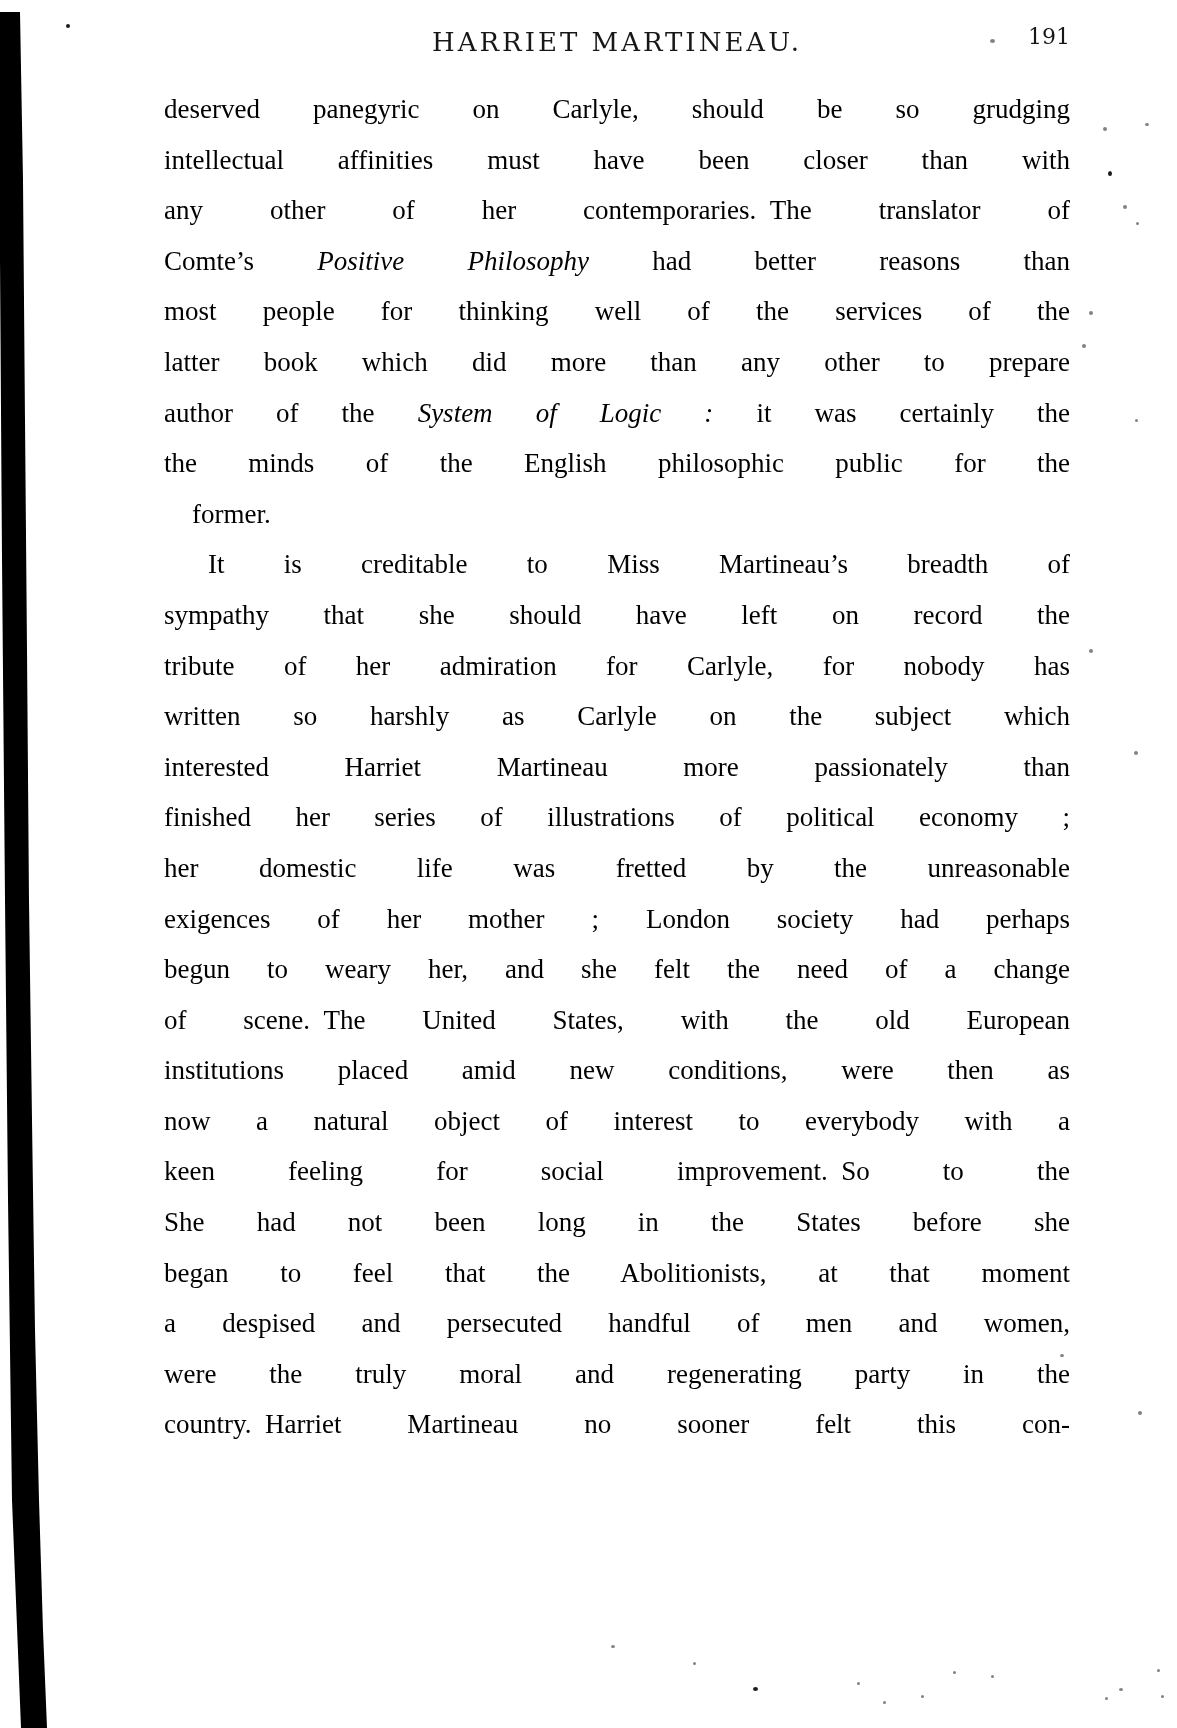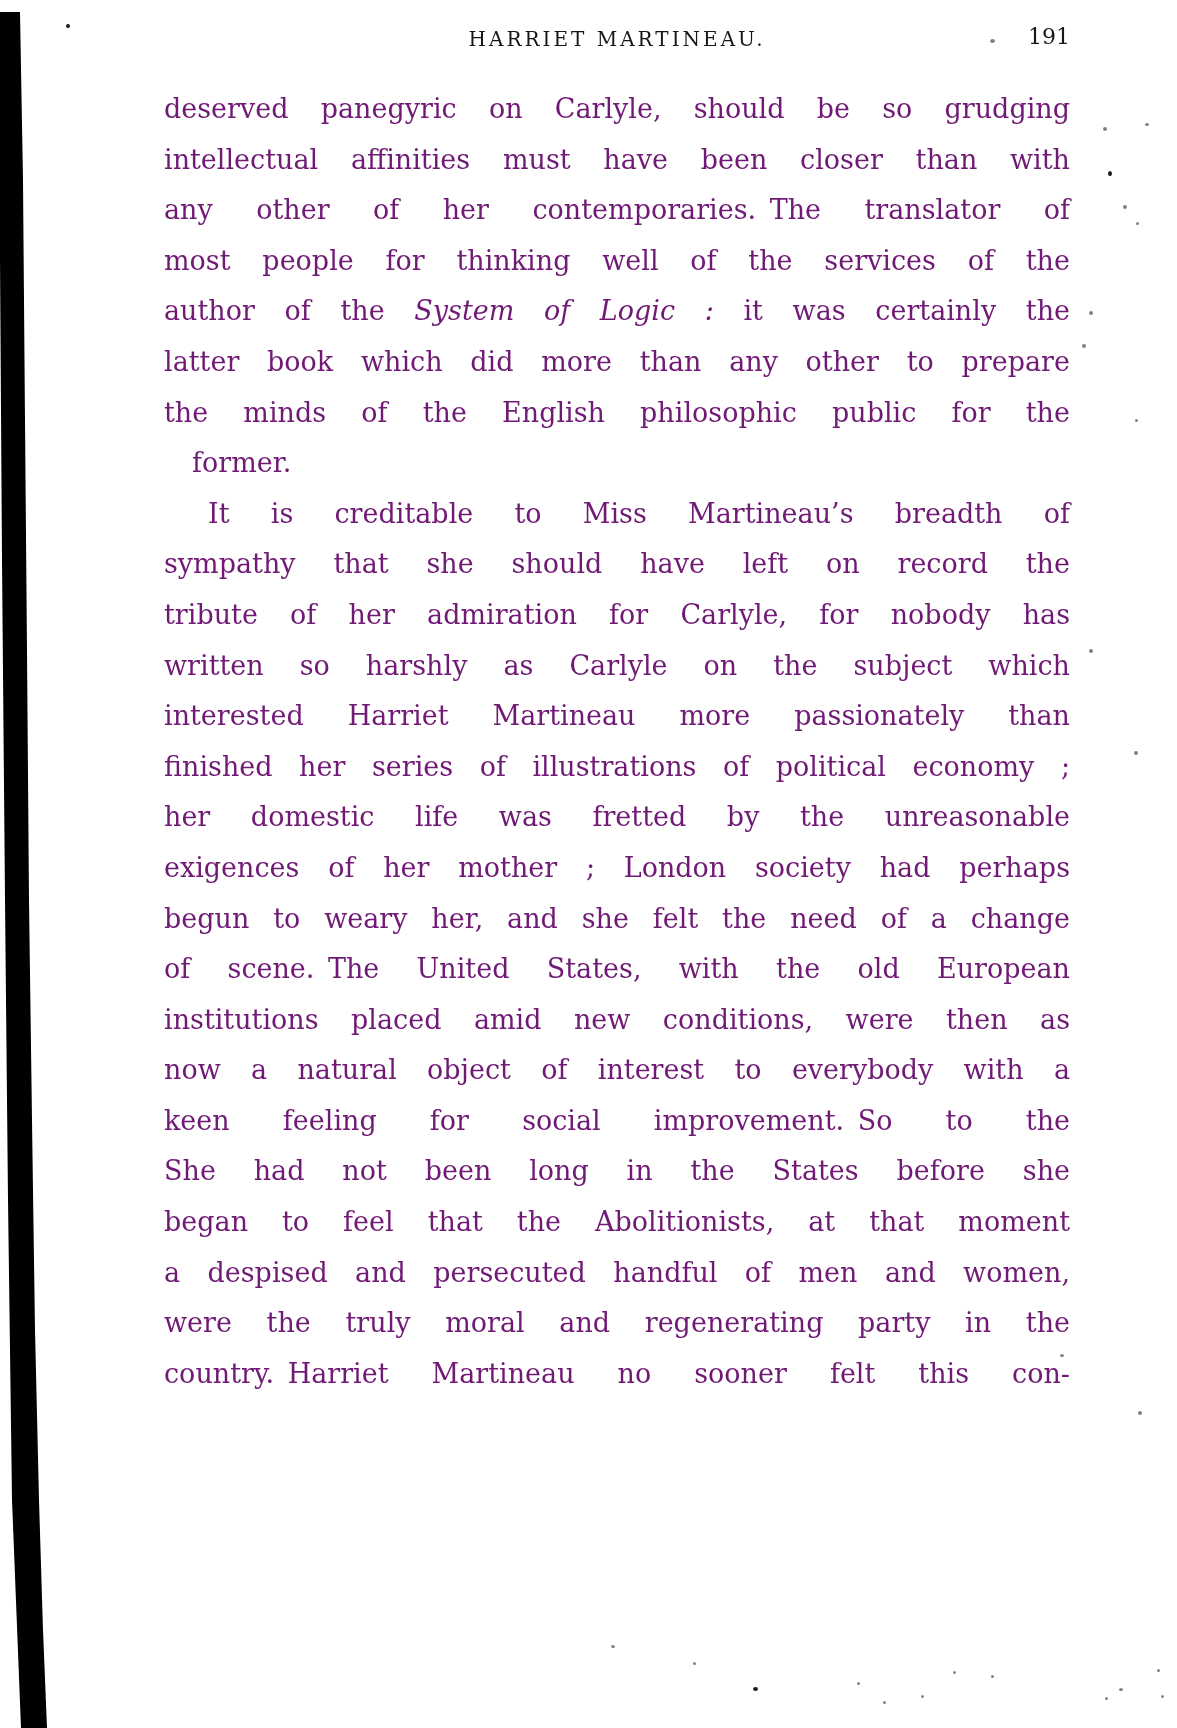--- a/index.html
+++ b/index.html
@@ -17,31 +17,32 @@
     background:#000;
     clip-path:polygon(
       0px 12px, 20px 12px, 23px 180px, 25px 420px, 27px 650px,
       29px 900px, 32px 1120px, 35px 1330px, 39px 1500px, 43px 1630px,
       47px 1728px, 21px 1728px, 12px 1500px, 8px 1200px, 5px 900px,
       2px 560px, 0px 260px);
   }
   .running-head{
     position:absolute;top:27px;left:164px;width:906px;
     text-align:center;
-    font-size:20px;letter-spacing:3px;
+    font-size:26px;letter-spacing:3px;
     color:#171717;
   }
   .page-num{
     position:absolute;top:24px;left:1008px;width:62px;
     font-size:22px;text-align:right;color:#171717;
   }
   .text-block{
     position:absolute;top:84px;left:164px;width:906px;
     font-size:27px;line-height:50.6px;
-    color:#701a75;
+    color:#000000;
+    font-family:Liberation Serif, serif;
   }
   .line{
     text-align:justify;
     text-align-last:justify;
     text-justify:inter-word;
     white-space:normal;
     height:50.6px;
     overflow:visible;
   }
   .line.end{text-align-last:left;margin-left:28px;}
@@ -62,23 +63,24 @@
   <div class="running-head">
     <span>HARRIET MARTINEAU.</span>
   </div>
 
   <div class="page-num">191</div>
 
   <div class="text-block" id="text-block">
       <div class="line"><span>deserved panegyric on Carlyle, should be so grudging</span></div>
       <div class="line"><span>intellectual affinities must have been closer than with</span></div>
       <div class="line"><span>any other of her contemporaries. The translator of</span></div>
+      <div class="line"><span>Comte’s </span><em>Positive Philosophy</em><span> had better reasons than</span></div>
       <div class="line"><span>most people for thinking well of the services of the</span></div>
+      <div class="line"><span>latter book which did more than any other to prepare</span></div>
       <div class="line"><span>author of the </span><em>System of Logic :</em><span> it was certainly the</span></div>
-      <div class="line"><span>latter book which did more than any other to prepare</span></div>
       <div class="line"><span>the minds of the English philosophic public for the</span></div>
       <div class="line end"><span>former.</span></div>
       <div class="line indent"><span>It is creditable to Miss Martineau’s breadth of</span></div>
       <div class="line"><span>sympathy that she should have left on record the</span></div>
       <div class="line"><span>tribute of her admiration for Carlyle, for nobody has</span></div>
       <div class="line"><span>written so harshly as Carlyle on the subject which</span></div>
       <div class="line"><span>interested Harriet Martineau more passionately than</span></div>
       <div class="line"><span>finished her series of illustrations of political economy ;</span></div>
       <div class="line"><span>her domestic life was fretted by the unreasonable</span></div>
       <div class="line"><span>exigences of her mother ; London society had perhaps</span></div>

